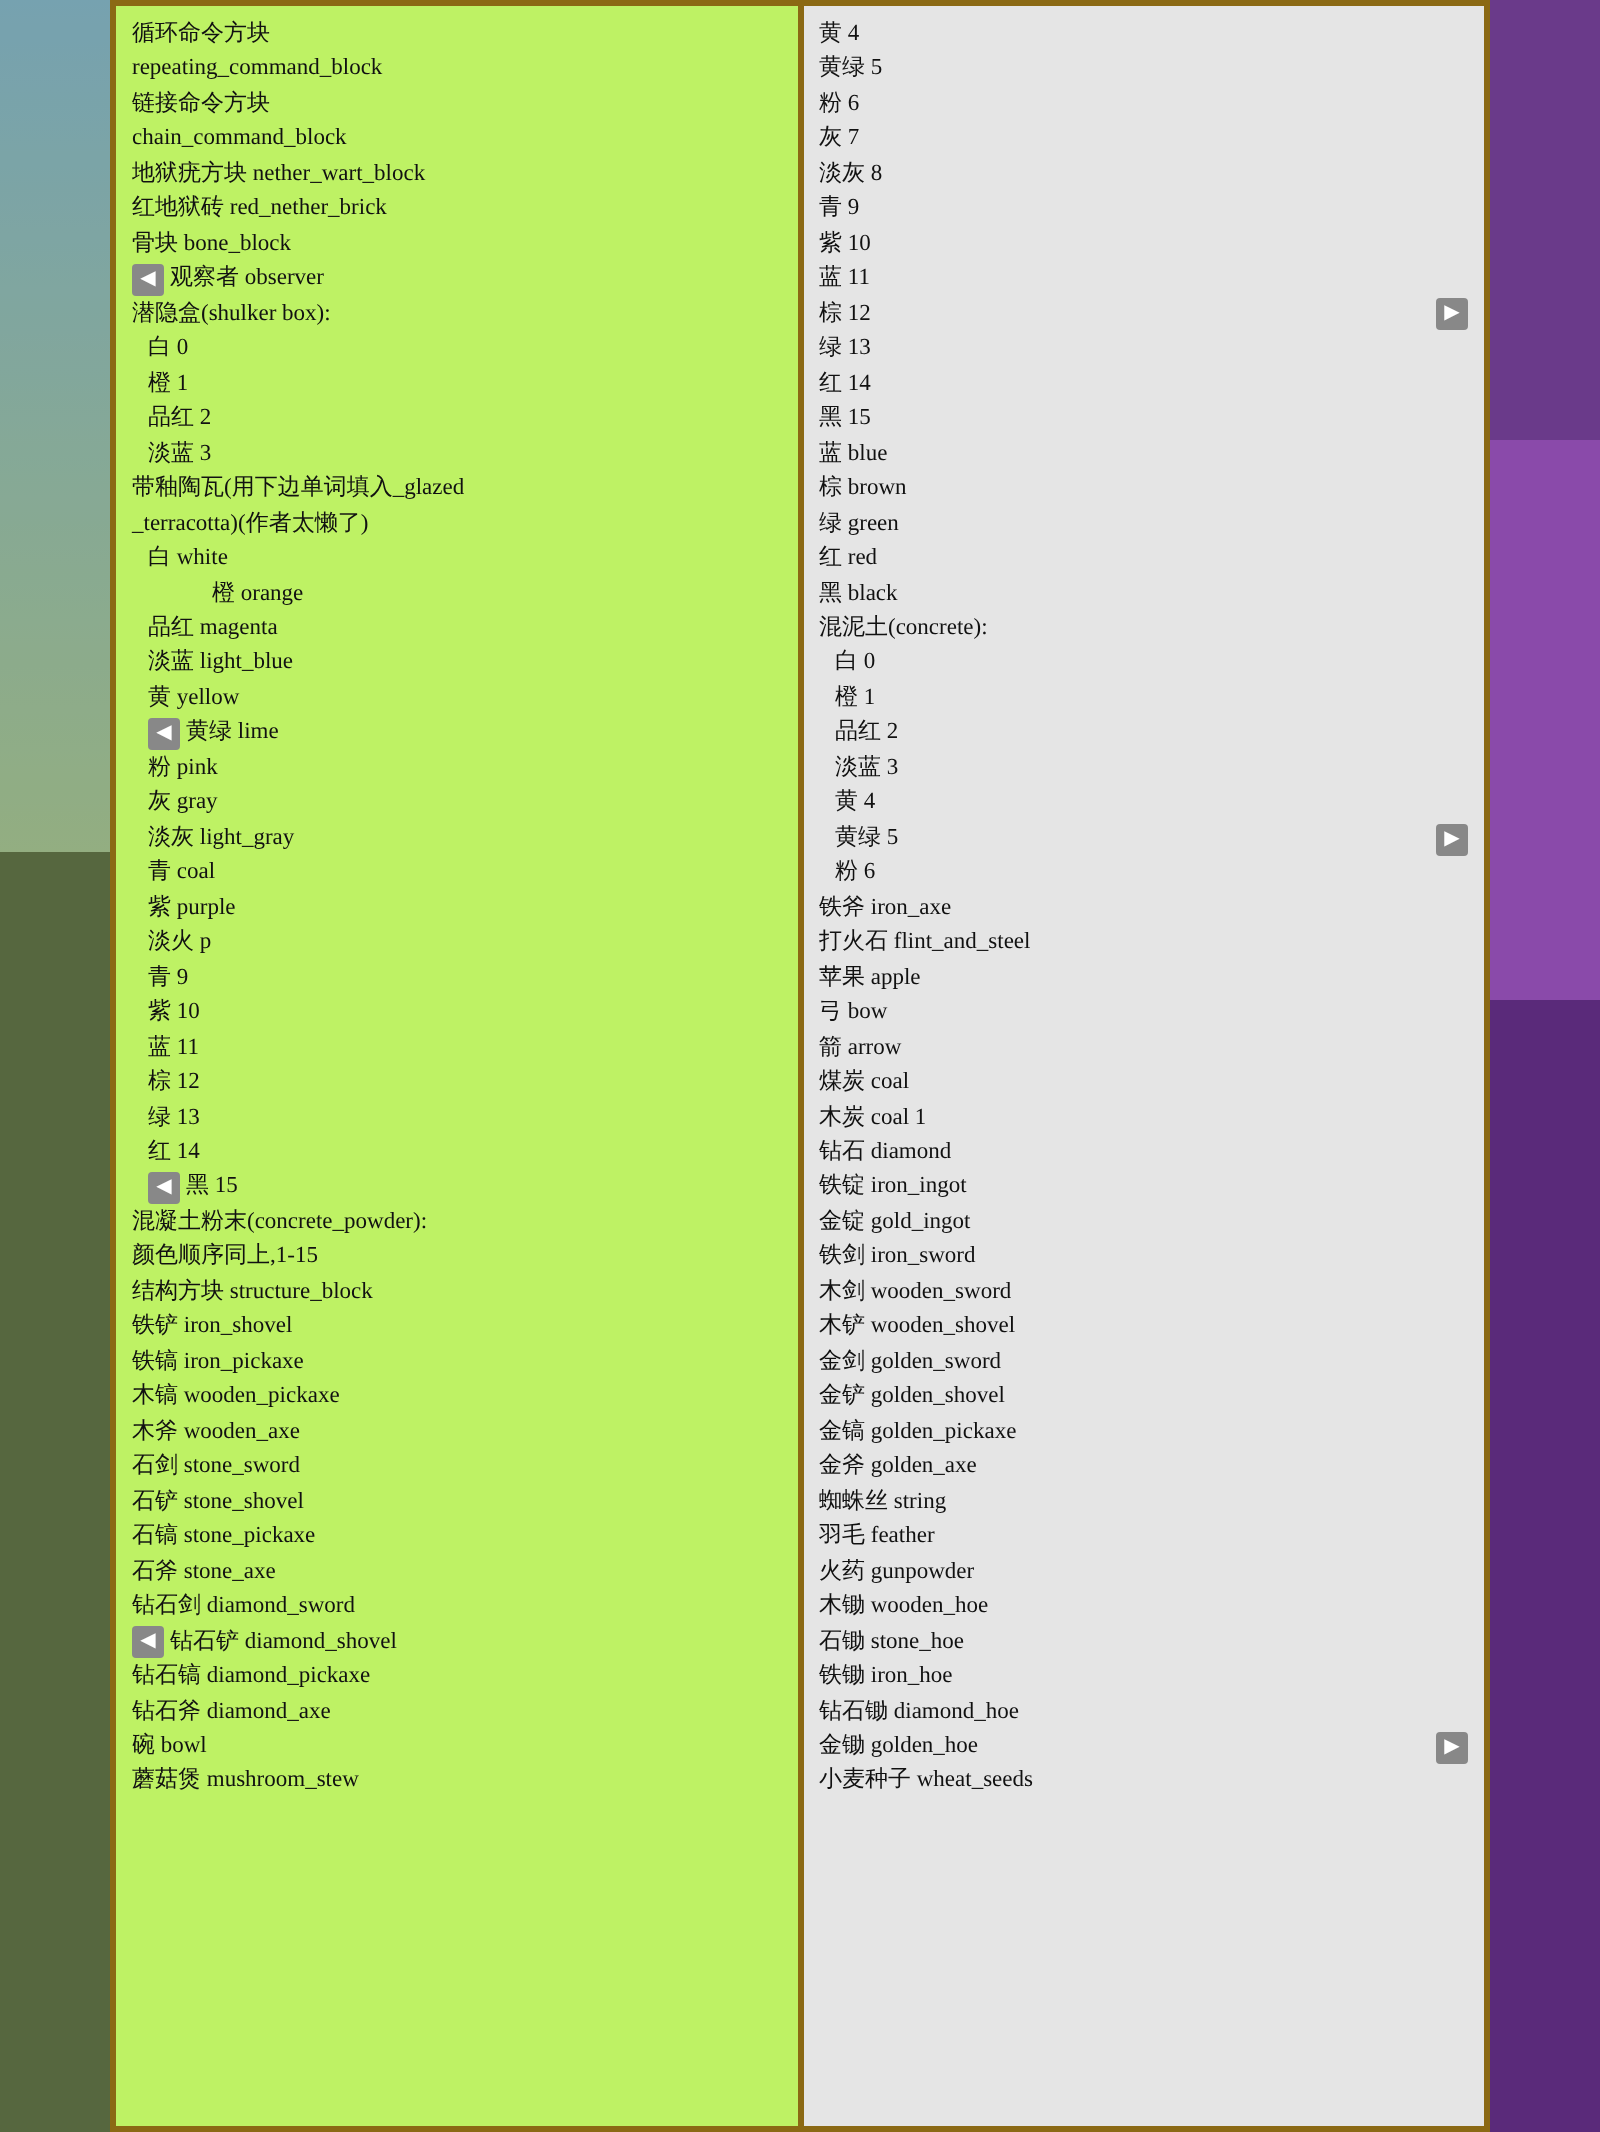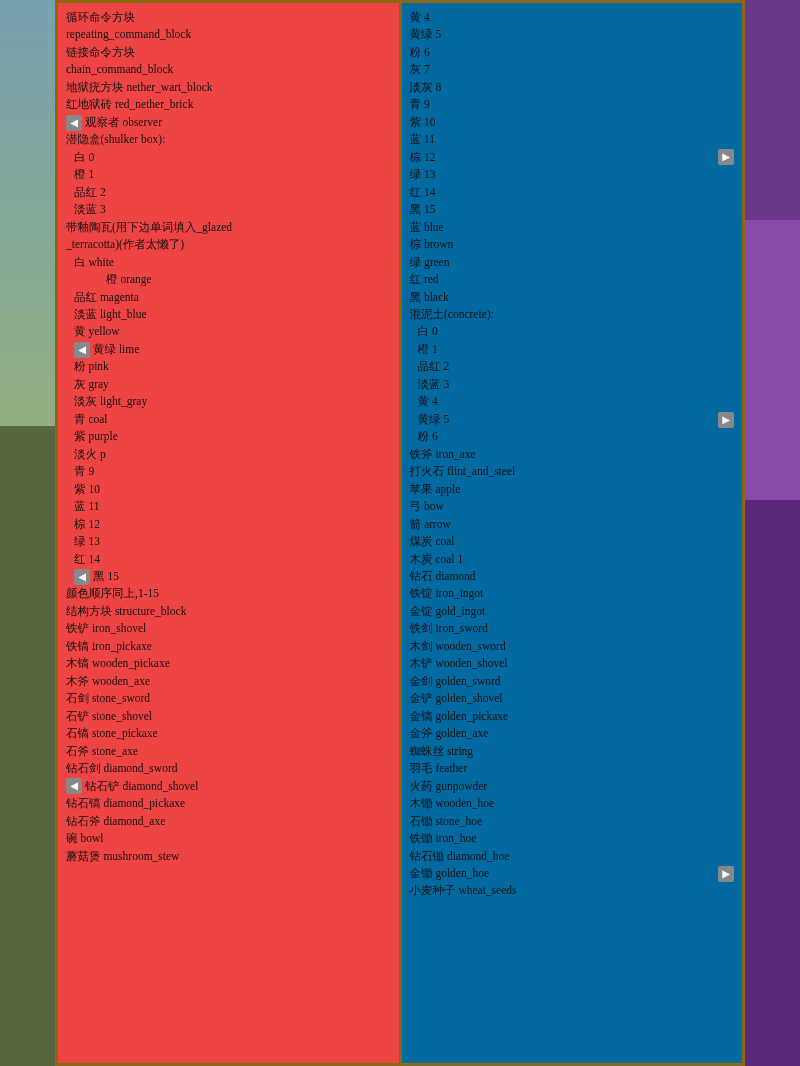--- a/index.html
+++ b/index.html
@@ -31,28 +31,29 @@
   <div style="position:absolute;bottom:0;left:0;right:0;height:60%;background:#5a7a4a;"></div>
 
   <div style="position:absolute;right:0;top:0;width:75px;height:220px;background:#6a3a8a;"></div>
   <div style="position:absolute;right:0;top:220px;width:65px;height:280px;background:#8a4aaa;"></div>
   <div style="position:absolute;right:0;top:500px;width:70px;height:566px;background:#5a2a7a;"></div>
   <div style="position:absolute;left:0;top:0;width:55px;height:1066px;background:rgba(80,60,40,0.3);"></div>
 </div>
 
 <div style="position:absolute;top:0;left:55px;right:55px;bottom:0;display:flex;align-items:stretch;">
 
-  <div style="flex:1;background:#ef4444;border:3px solid #8b6914;border-right:none;padding:6px 8px;overflow:hidden;font-size:11.5px;line-height:1.52;color:#111;font-family:SimSun,STSong,serif;">
+  <div style="flex:1;background:#bef264;border:3px solid #8b6914;border-right:none;padding:6px 8px;overflow:hidden;font-size:11.5px;line-height:1.52;color:#111;font-family:SimSun,STSong,serif;">
     <div>
       <div class="entry">循环命令方块</div>
       <div class="entry">repeating_command_block</div>
       <div class="entry">链接命令方块</div>
       <div class="entry">chain_command_block</div>
       <div class="entry">地狱疣方块 nether_wart_block</div>
       <div class="entry">红地狱砖 red_nether_brick</div>
+      <div class="entry">骨块 bone_block</div>
       <div class="entry" style="display:flex;align-items:center;">
         <span style="display:inline-block;width:16px;height:16px;background:#888;color:white;text-align:center;line-height:16px;font-size:10px;margin-right:3px;border-radius:2px;">◀</span>
         <span>观察者 observer</span>
       </div>
       <div class="entry">潜隐盒(shulker box):</div>
       <div class="entry" style="padding-left:8px;">白 0</div>
       <div class="entry" style="padding-left:8px;">橙 1</div>
       <div class="entry" style="padding-left:8px;">品红 2</div>
       <div class="entry" style="padding-left:8px;">淡蓝 3</div>
       <div class="entry">带釉陶瓦(用下边单词填入_glazed</div>
@@ -75,20 +76,21 @@
       <div class="entry" style="padding-left:8px;">青 9</div>
       <div class="entry" style="padding-left:8px;">紫 10</div>
       <div class="entry" style="padding-left:8px;">蓝 11</div>
       <div class="entry" style="padding-left:8px;">棕 12</div>
       <div class="entry" style="padding-left:8px;">绿 13</div>
       <div class="entry" style="padding-left:8px;">红 14</div>
       <div class="entry" style="padding-left:8px;display:flex;align-items:center;">
         <span style="display:inline-block;width:16px;height:16px;background:#888;color:white;text-align:center;line-height:16px;font-size:10px;margin-right:3px;border-radius:2px;">◀</span>
         <span>黑 15</span>
       </div>
+      <div class="entry">混凝土粉末(concrete_powder):</div>
       <div class="entry">颜色顺序同上,1-15</div>
       <div class="entry">结构方块 structure_block</div>
       <div class="entry">铁铲 iron_shovel</div>
       <div class="entry">铁镐 iron_pickaxe</div>
       <div class="entry">木镐 wooden_pickaxe</div>
       <div class="entry">木斧 wooden_axe</div>
       <div class="entry">石剑 stone_sword</div>
       <div class="entry">石铲 stone_shovel</div>
       <div class="entry">石镐 stone_pickaxe</div>
       <div class="entry">石斧 stone_axe</div>
@@ -99,21 +101,21 @@
       </div>
       <div class="entry">钻石镐 diamond_pickaxe</div>
       <div class="entry">钻石斧 diamond_axe</div>
       <div class="entry">碗 bowl</div>
       <div class="entry">蘑菇煲 mushroom_stew</div>
     </div>
   </div>
 
   <div style="width:3px;background:#8b6914;flex-shrink:0;"></div>
 
-  <div style="flex:1;background:#0369a1;border:3px solid #8b6914;border-left:none;padding:6px 8px;overflow:hidden;font-size:11.5px;line-height:1.52;color:#111;font-family:SimSun,STSong,serif;">
+  <div style="flex:1;background:#e5e5e5;border:3px solid #8b6914;border-left:none;padding:6px 8px;overflow:hidden;font-size:11.5px;line-height:1.52;color:#111;font-family:SimSun,STSong,serif;">
     <div>
       <div class="entry">黄 4</div>
       <div class="entry">黄绿 5</div>
       <div class="entry">粉 6</div>
       <div class="entry">灰 7</div>
       <div class="entry">淡灰 8</div>
       <div class="entry">青 9</div>
       <div class="entry">紫 10</div>
       <div class="entry">蓝 11</div>
       <div class="entry" style="display:flex;align-items:center;justify-content:space-between;">

